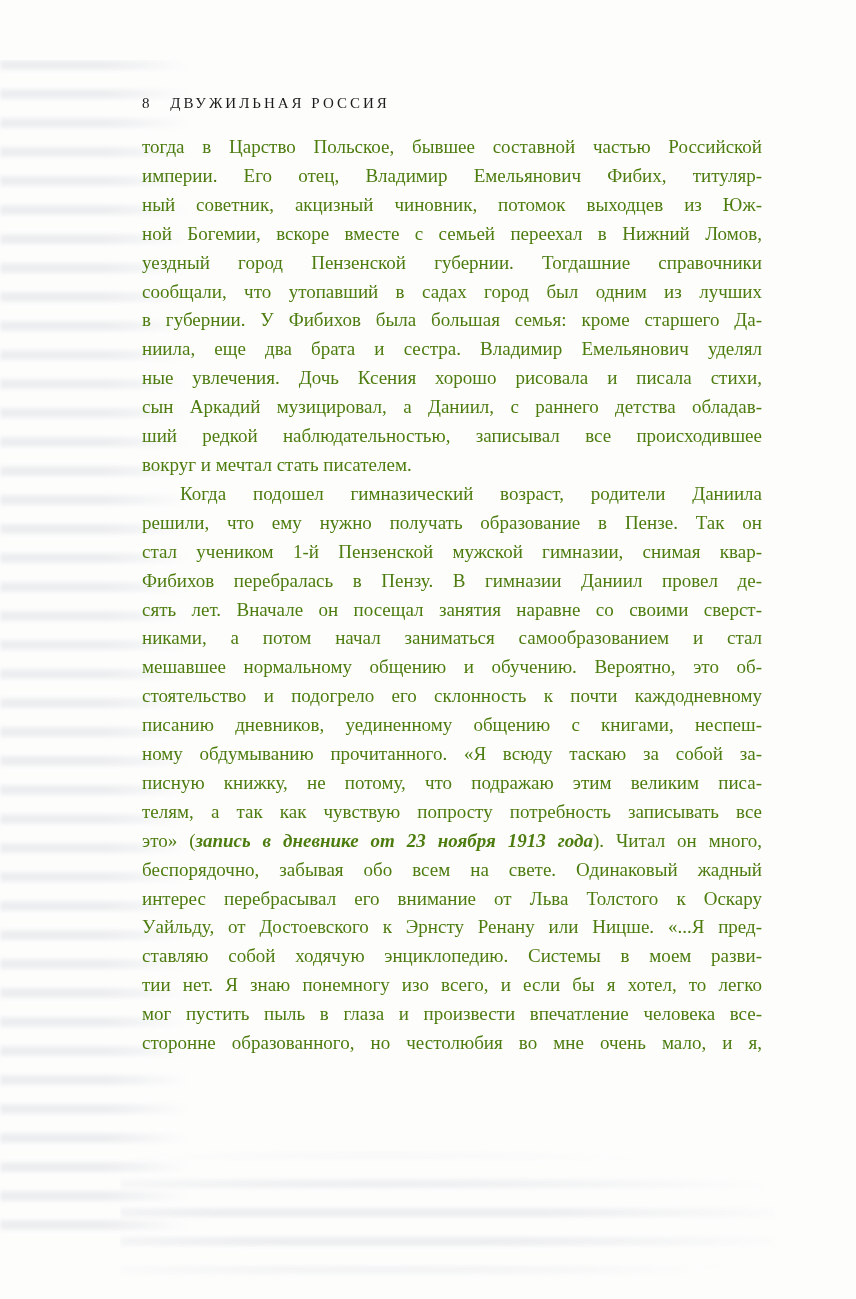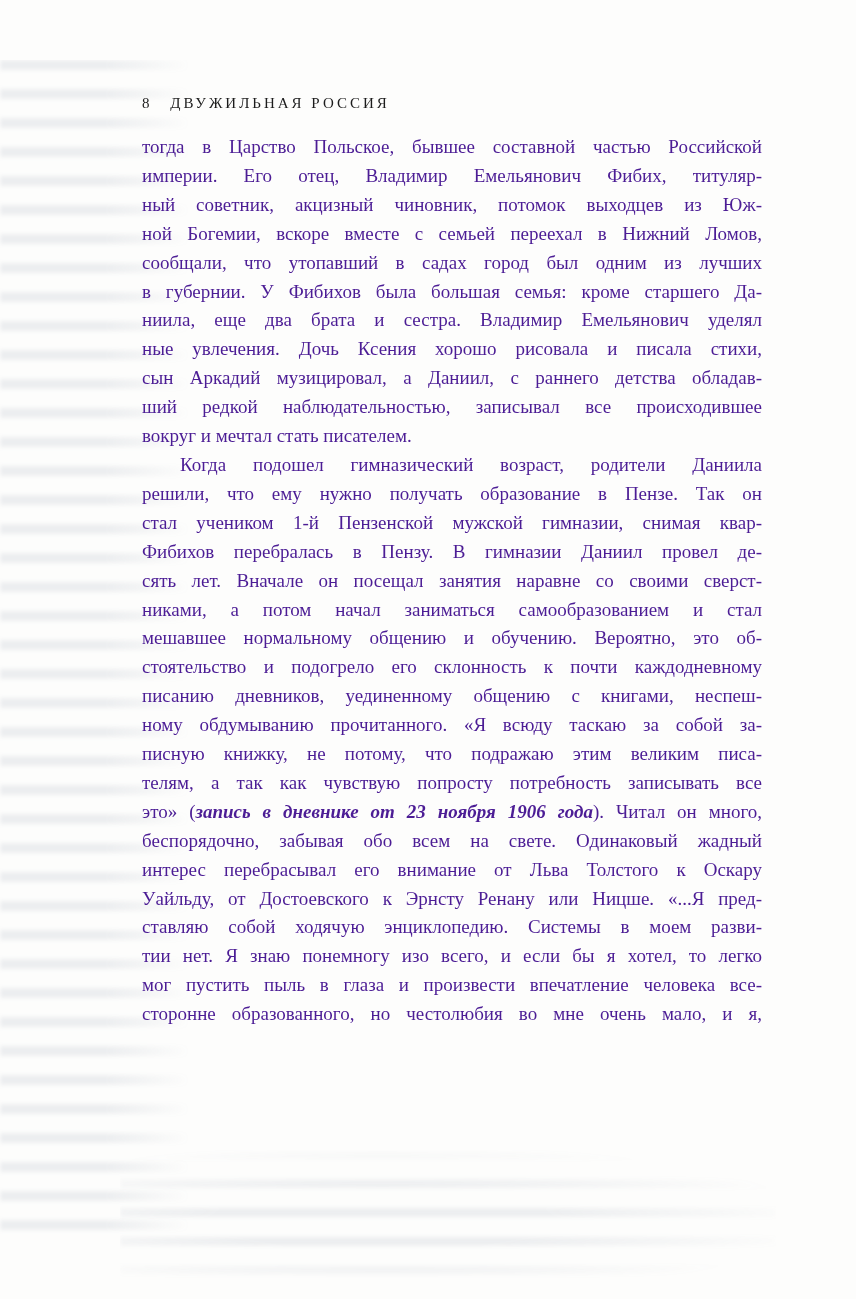--- a/index.html
+++ b/index.html
@@ -77,21 +77,21 @@
     letter-spacing: 3px;
   }
   .text-block {
     position: absolute;
     left: 142px;
     top: 133px;
     width: 620px;
     z-index: 1;
     font-size: 19px;
     line-height: 28.9px;
-    color: #4c1d95;
+    color: #4d7c0f;
   }
   .paragraph {
     margin: 0;
   }
   .line {
     text-align: justify;
     text-align-last: justify;
     -moz-text-align-last: justify;
   }
   .line.no-just {
@@ -116,20 +116,21 @@
     <span class="pagenum">8</span>
     <span class="runhead">ДВУЖИЛЬНАЯ РОССИЯ</span>
   </header>
 
   <section class="text-block">
       <div class="paragraph">
         <div class="line">тогда в Царство Польское, бывшее составной частью Российской</div>
         <div class="line">империи. Его отец, Владимир Емельянович Фибих, титуляр-</div>
         <div class="line">ный советник, акцизный чиновник, потомок выходцев из Юж-</div>
         <div class="line">ной Богемии, вскоре вместе с семьей переехал в Нижний Ломов,</div>
+        <div class="line">уездный город Пензенской губернии. Тогдашние справочники</div>
         <div class="line">сообщали, что утопавший в садах город был одним из лучших</div>
         <div class="line">в губернии. У Фибихов была большая семья: кроме старшего Да-</div>
         <div class="line">ниила, еще два брата и сестра. Владимир Емельянович уделял</div>
         <div class="line">ные увлечения. Дочь Ксения хорошо рисовала и писала стихи,</div>
         <div class="line">сын Аркадий музицировал, а Даниил, с раннего детства обладав-</div>
         <div class="line">ший редкой наблюдательностью, записывал все происходившее</div>
         <div class="line no-just">вокруг и мечтал стать писателем.</div>
       </div>
       <div class="paragraph">
         <div class="line indent">Когда подошел гимназический возраст, родители Даниила</div>
@@ -137,21 +138,21 @@
         <div class="line">стал учеником 1-й Пензенской мужской гимназии, снимая квар-</div>
         <div class="line">Фибихов перебралась в Пензу. В гимназии Даниил провел де-</div>
         <div class="line">сять лет. Вначале он посещал занятия наравне со своими сверст-</div>
         <div class="line">никами, а потом начал заниматься самообразованием и стал</div>
         <div class="line">мешавшее нормальному общению и обучению. Вероятно, это об-</div>
         <div class="line">стоятельство и подогрело его склонность к почти каждодневному</div>
         <div class="line">писанию дневников, уединенному общению с книгами, неспеш-</div>
         <div class="line">ному обдумыванию прочитанного. «Я всюду таскаю за собой за-</div>
         <div class="line">писную книжку, не потому, что подражаю этим великим писа-</div>
         <div class="line">телям, а так как чувствую попросту потребность записывать все</div>
-        <div class="line"><span>это» (</span><span class="bold-italic">запись в дневнике от 23 ноября 1906 года</span><span>). Читал он много,</span></div>
+        <div class="line"><span>это» (</span><span class="bold-italic">запись в дневнике от 23 ноября 1913 года</span><span>). Читал он много,</span></div>
         <div class="line">беспорядочно, забывая обо всем на свете. Одинаковый жадный</div>
         <div class="line">интерес перебрасывал его внимание от Льва Толстого к Оскару</div>
         <div class="line">Уайльду, от Достоевского к Эрнсту Ренану или Ницше. «...Я пред-</div>
         <div class="line">ставляю собой ходячую энциклопедию. Системы в моем разви-</div>
         <div class="line">тии нет. Я знаю понемногу изо всего, и если бы я хотел, то легко</div>
         <div class="line">мог пустить пыль в глаза и произвести впечатление человека все-</div>
         <div class="line">сторонне образованного, но честолюбия во мне очень мало, и я,</div>
       </div>
     </section>
 </div>

